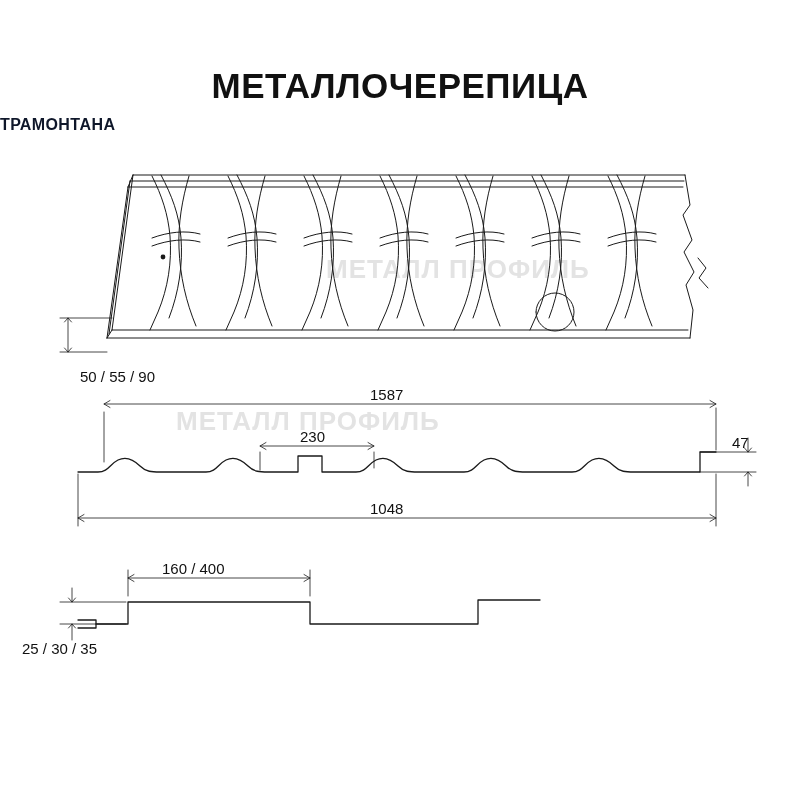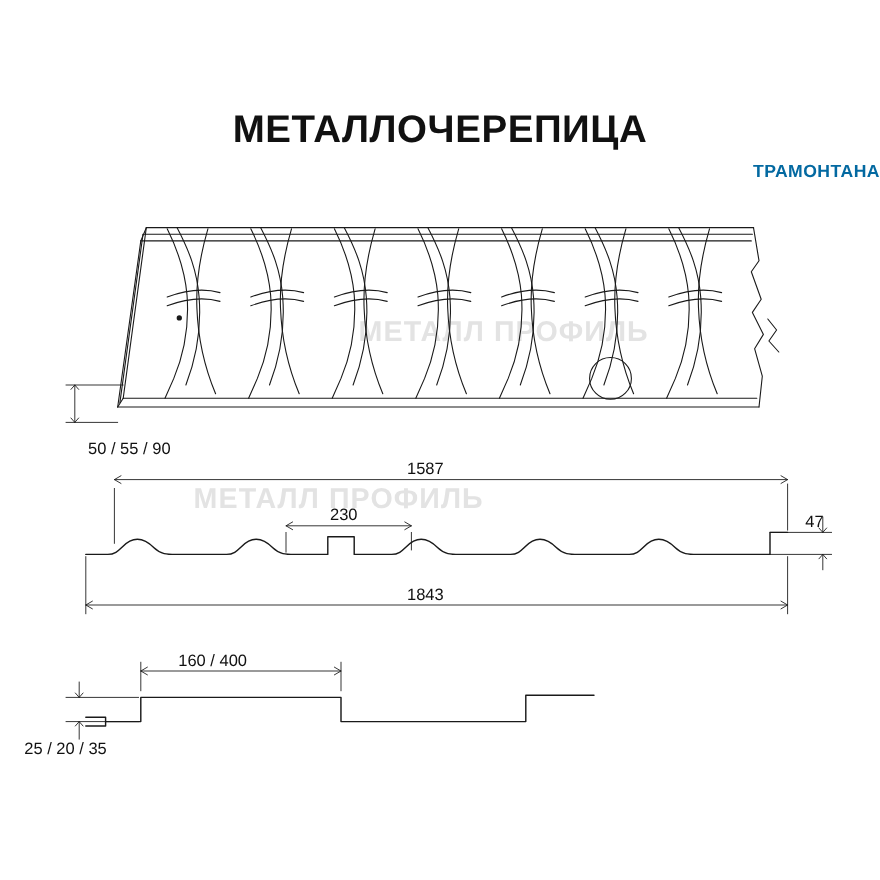--- a/index.html
+++ b/index.html
@@ -12,43 +12,42 @@
     height: 800px;
     font-family: "Liberation Sans", sans-serif;
     color: #1a1a1a;
     position: relative;
     overflow: hidden;
   }
   #stage {
     position: relative;
     width: 800px;
     height: 699px;
-    margin-top: 32px;
   }
   .title {
     position: absolute;
     left: 0;
     right: 0;
     top: 66px;
     text-align: center;
     font-size: 35px;
     font-weight: bold;
     letter-spacing: 0.5px;
     color: #111111;
   }
   .subtitle {
     position: absolute;
     left: 0;
     right: 0;
     top: 116px;
-    text-align: right;
+    text-align: left;
     font-size: 16px;
     font-weight: bold;
     letter-spacing: 0.4px;
-    color: #0369a1;
+    color: #0f172a;
   }
   .dim-label {
     position: absolute;
     font-size: 15px;
     color: #111111;
     white-space: nowrap;
   }
   svg.layer {
     position: absolute;
     left: 0;
@@ -243,19 +242,19 @@
   </svg>
 
   <div class="dim-label" style="left:80px; top:368px;">50 / 55 / 90</div>
 
   <div class="dim-label" style="left:370px; top:386px;">1587</div>
 
   <div class="dim-label" style="left:300px; top:428px;">230</div>
 
   <div class="dim-label" style="left:732px; top:434px;">47</div>
 
-  <div class="dim-label" style="left:370px; top:500px;">1843</div>
+  <div class="dim-label" style="left:370px; top:500px;">1048</div>
 
   <div class="dim-label" style="left:162px; top:560px;">160 / 400</div>
 
-  <div class="dim-label" style="left:22px; top:640px;">25 / 20 / 35</div>
+  <div class="dim-label" style="left:22px; top:640px;">25 / 30 / 35</div>
 
 </div>
 
 </body></html>

